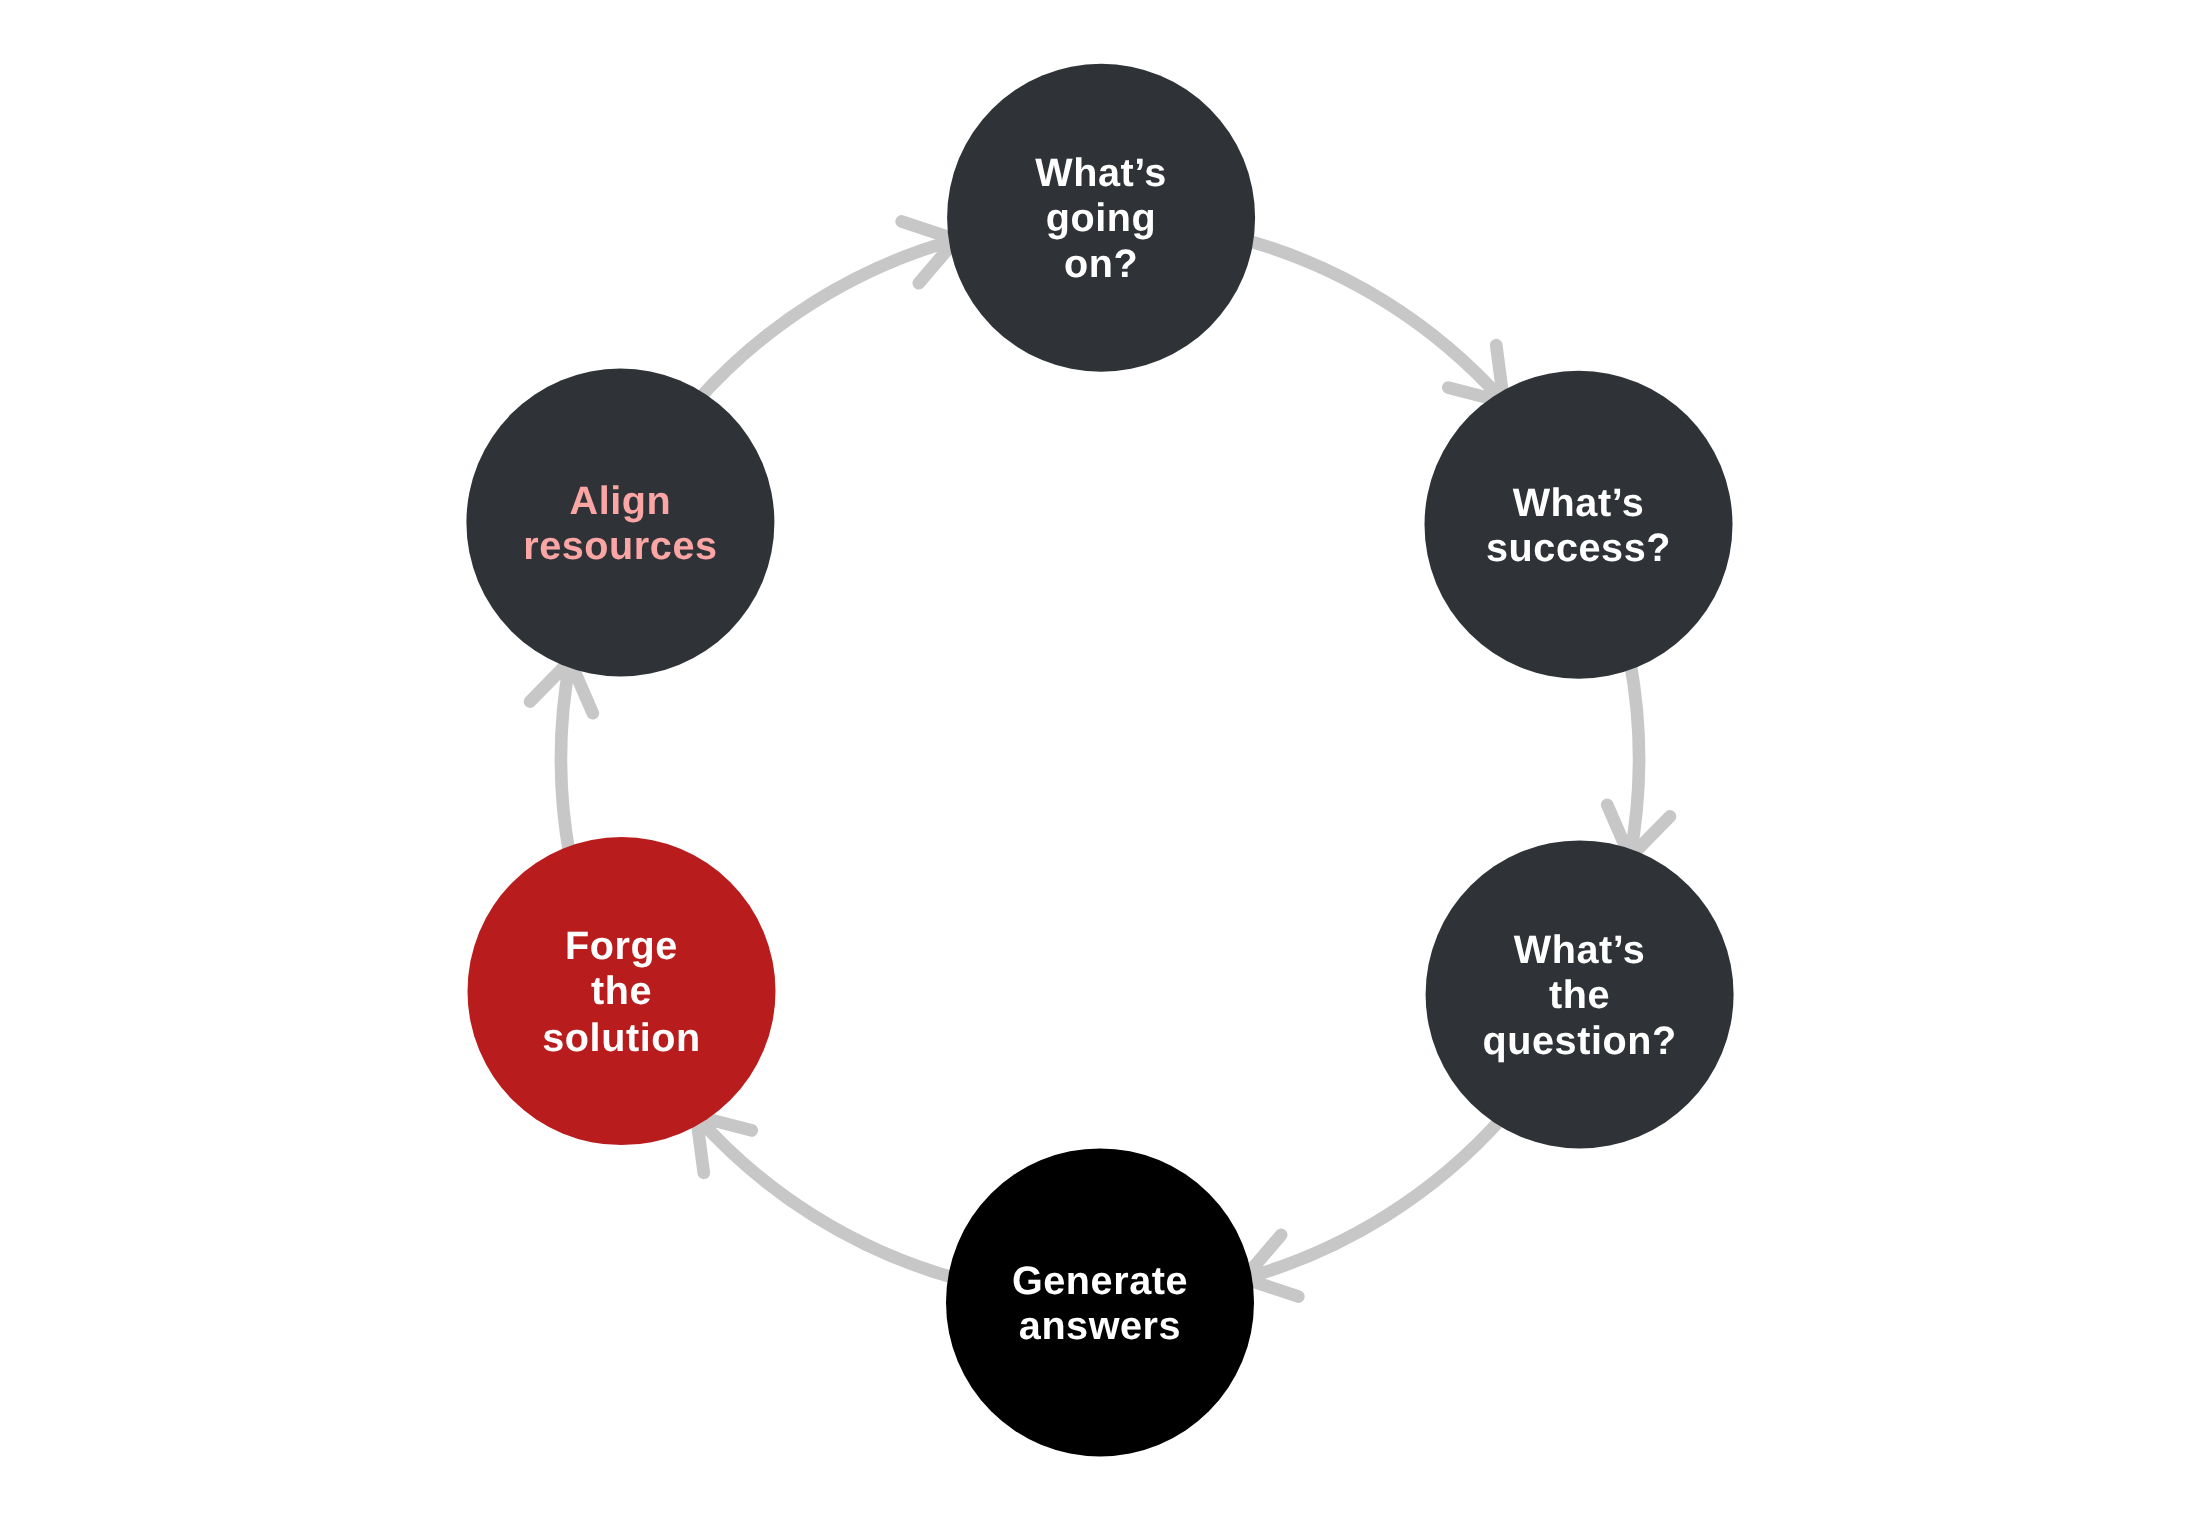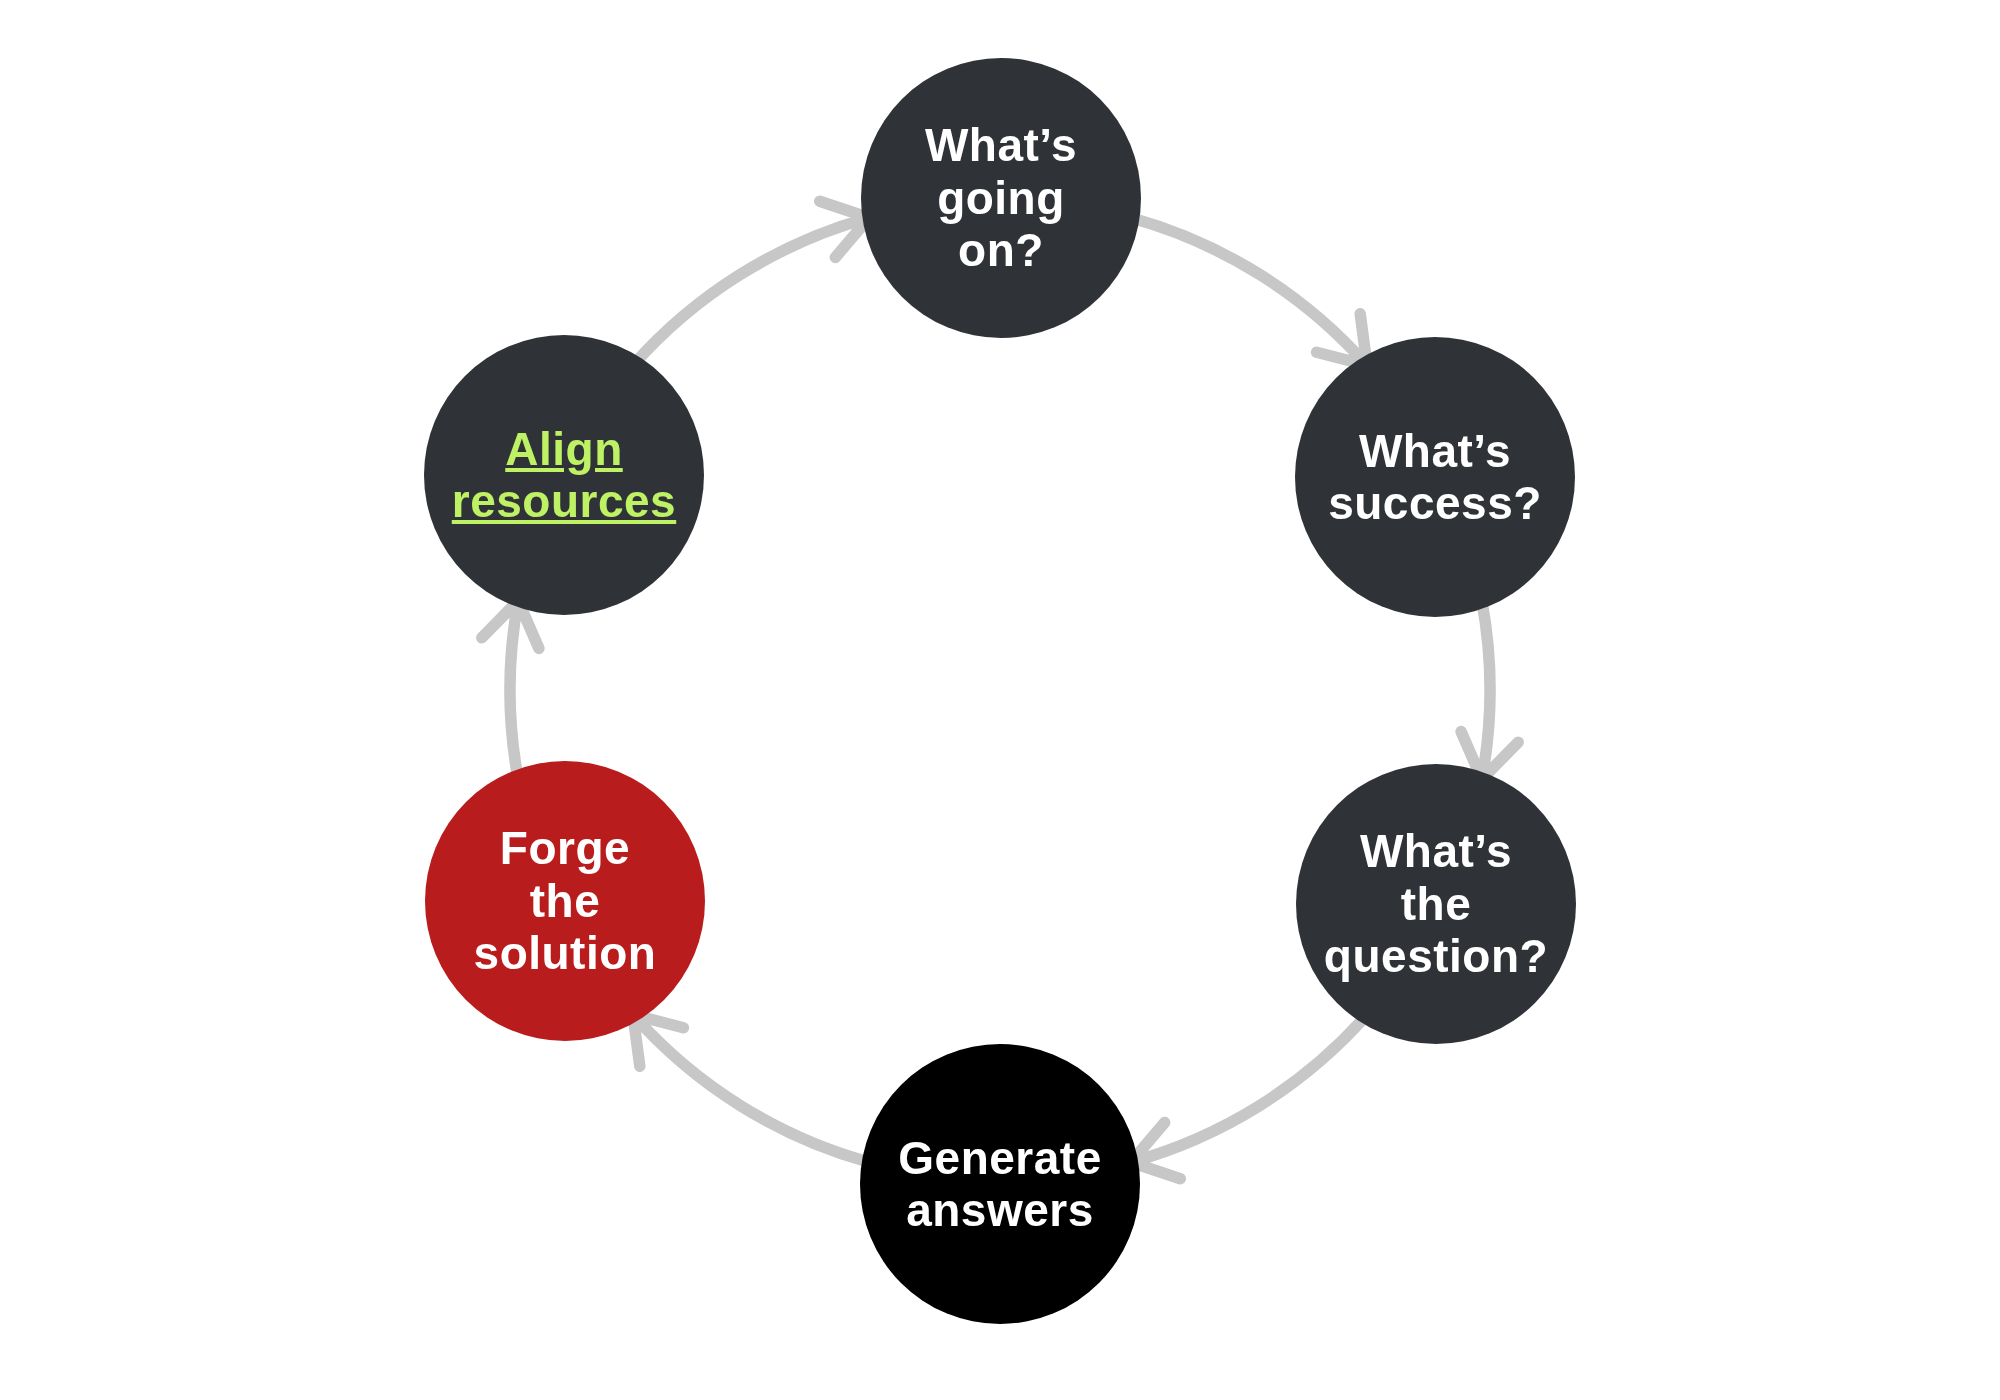--- a/index.html
+++ b/index.html
@@ -33,21 +33,21 @@
     width: 280px;
     height: 280px;
     border-radius: 50%;
     display: flex;
     align-items: center;
     justify-content: center;
     text-align: center;
   }
   .node .label {
     white-space: pre-line;
-    font-size: 46px;
+    font-size: 36px;
     font-weight: bold;
     line-height: 1.14;
     letter-spacing: 0.5px;
   }
   
   .pos-top          { left: 861px;  top: 58px;   }
   .pos-top-right    { left: 1295px; top: 337px;  }
   .pos-bottom-right { left: 1296px; top: 764px;  }
   .pos-bottom       { left: 860px;  top: 1044px; }
   .pos-bottom-left  { left: 425px;  top: 761px;  }
@@ -88,18 +88,18 @@
     <span class="label">Generate
 answers</span>
   </div>
 
   <div class="node pos-bottom-left" style="background: #b91c1c; color: rgb(255, 255, 255);">
     <span class="label">Forge
 the
 solution</span>
   </div>
 
-  <div class="node pos-top-left" style="background: rgb(47, 51, 55); color: #bef264; text-decoration: underline;">
+  <div class="node pos-top-left" style="background: rgb(47, 51, 55); color: #fca5a5;">
     <span class="label">Align
 resources</span>
   </div>
 
 </div>
 
 </body></html>

